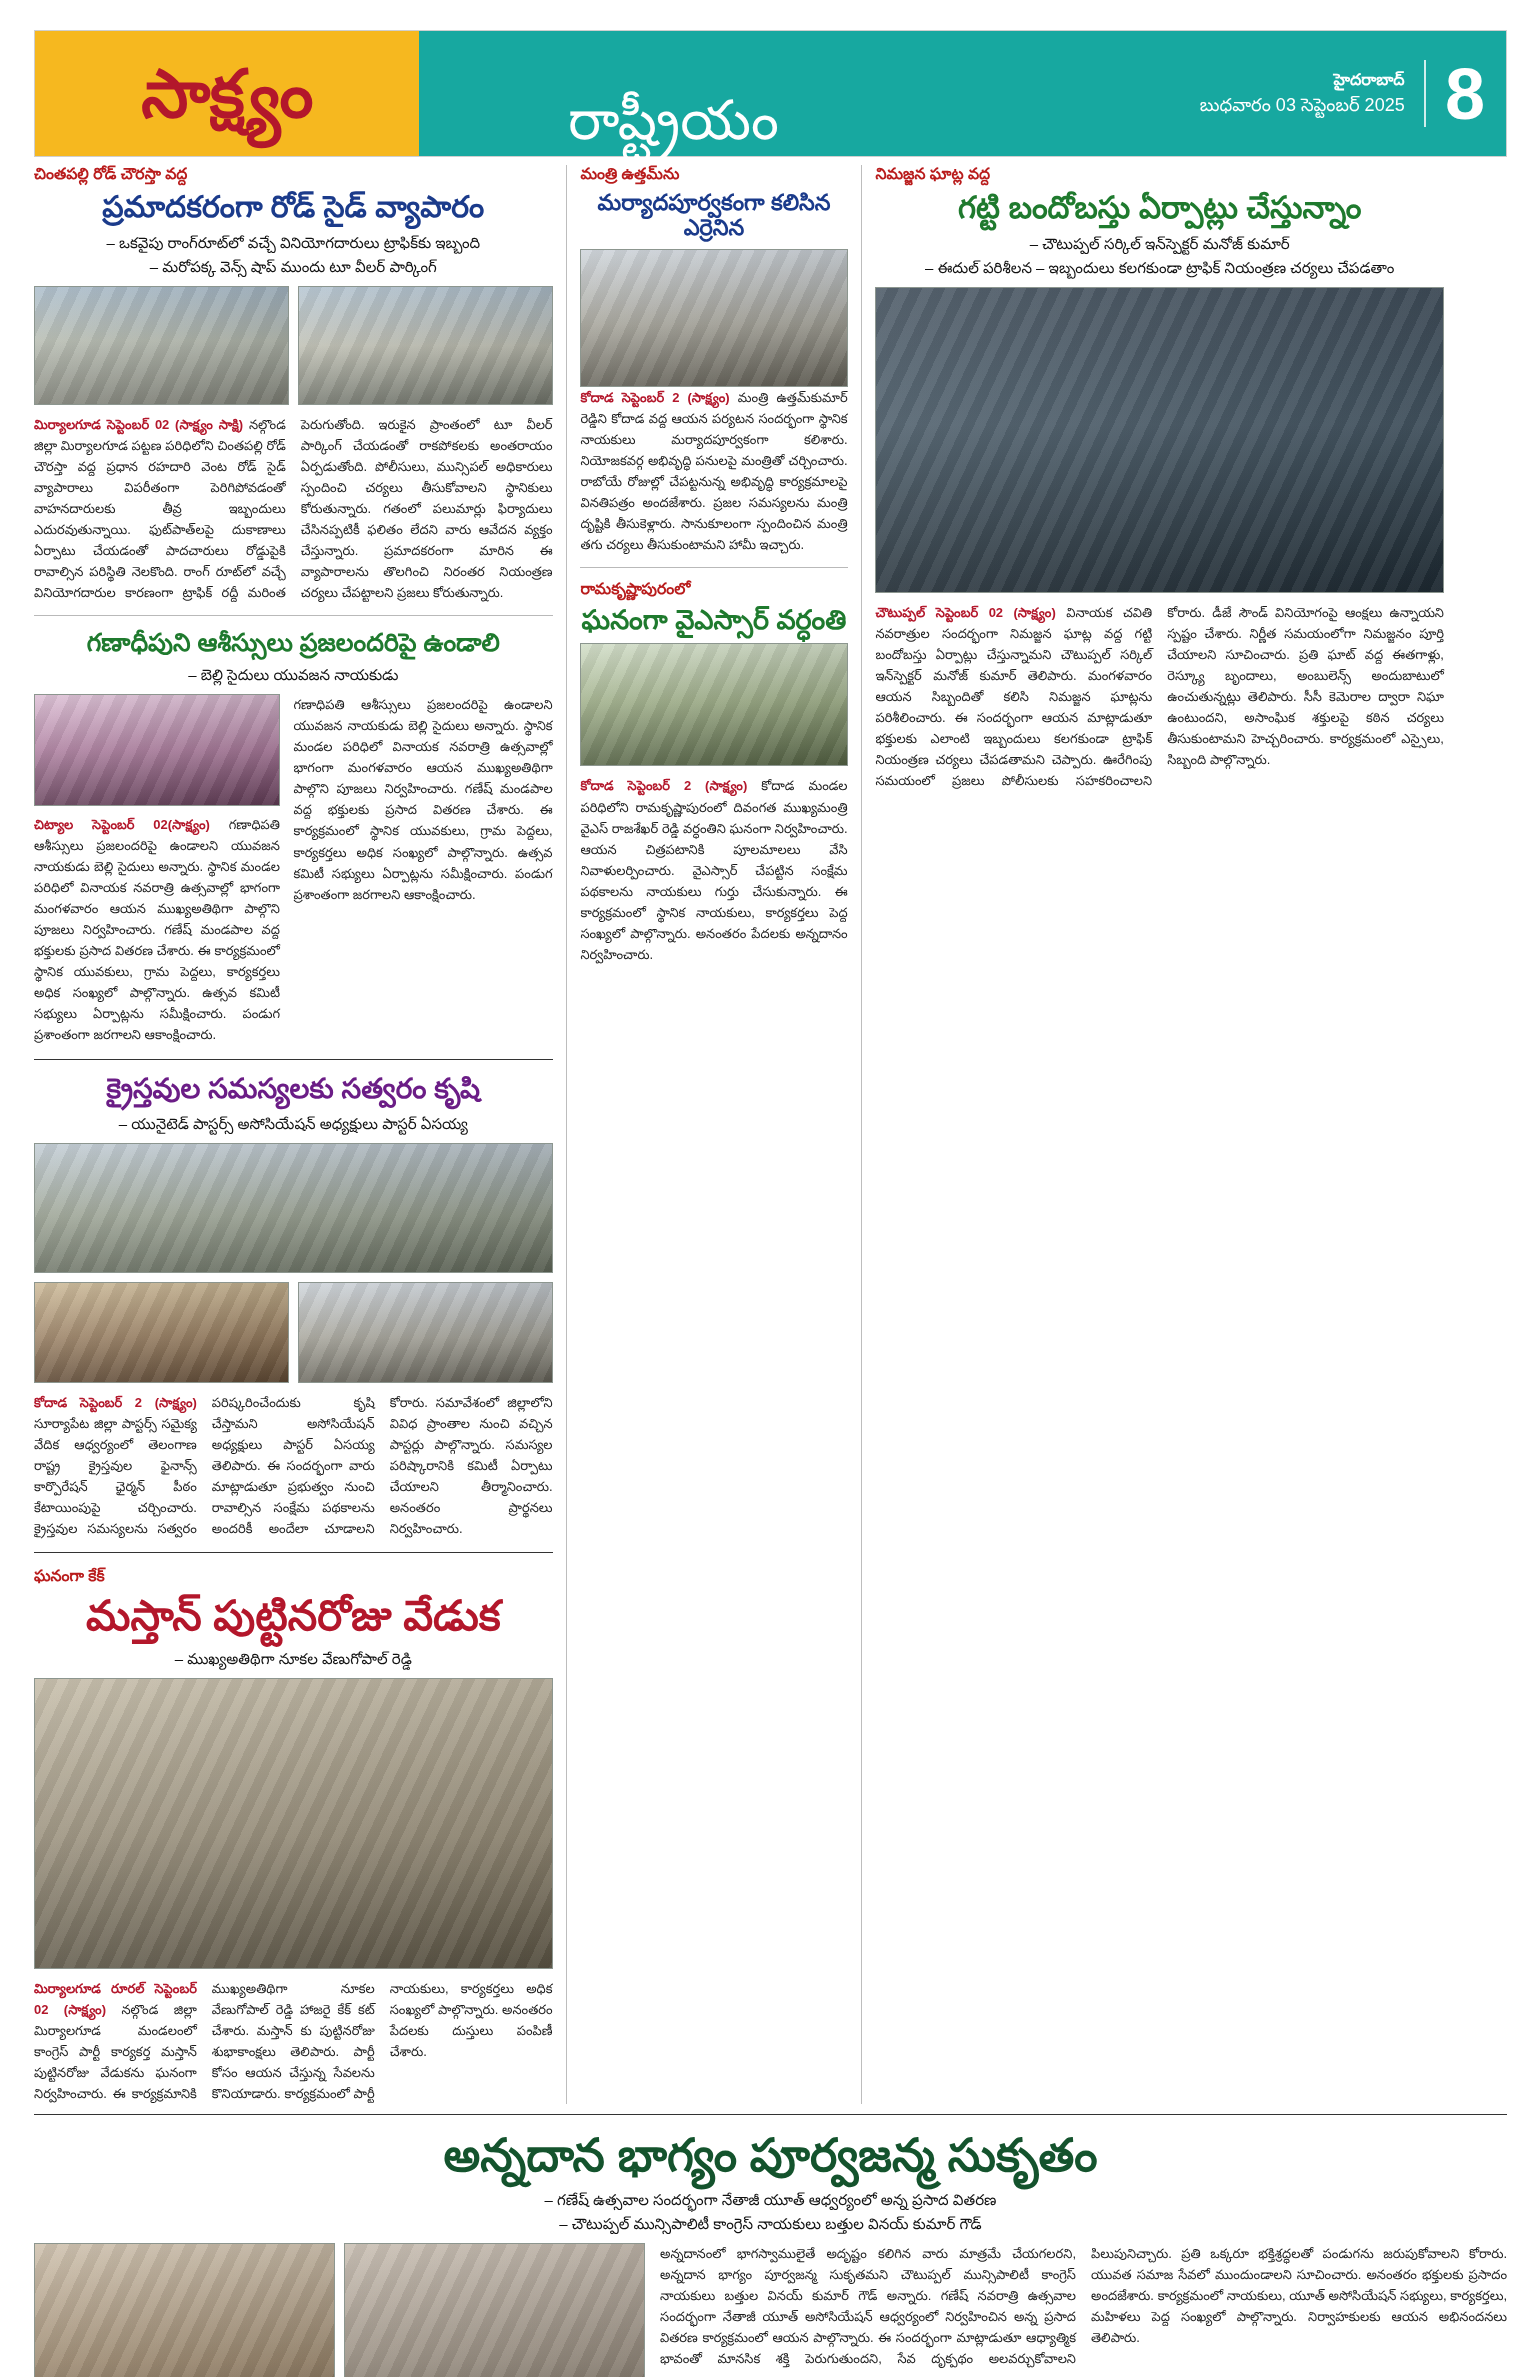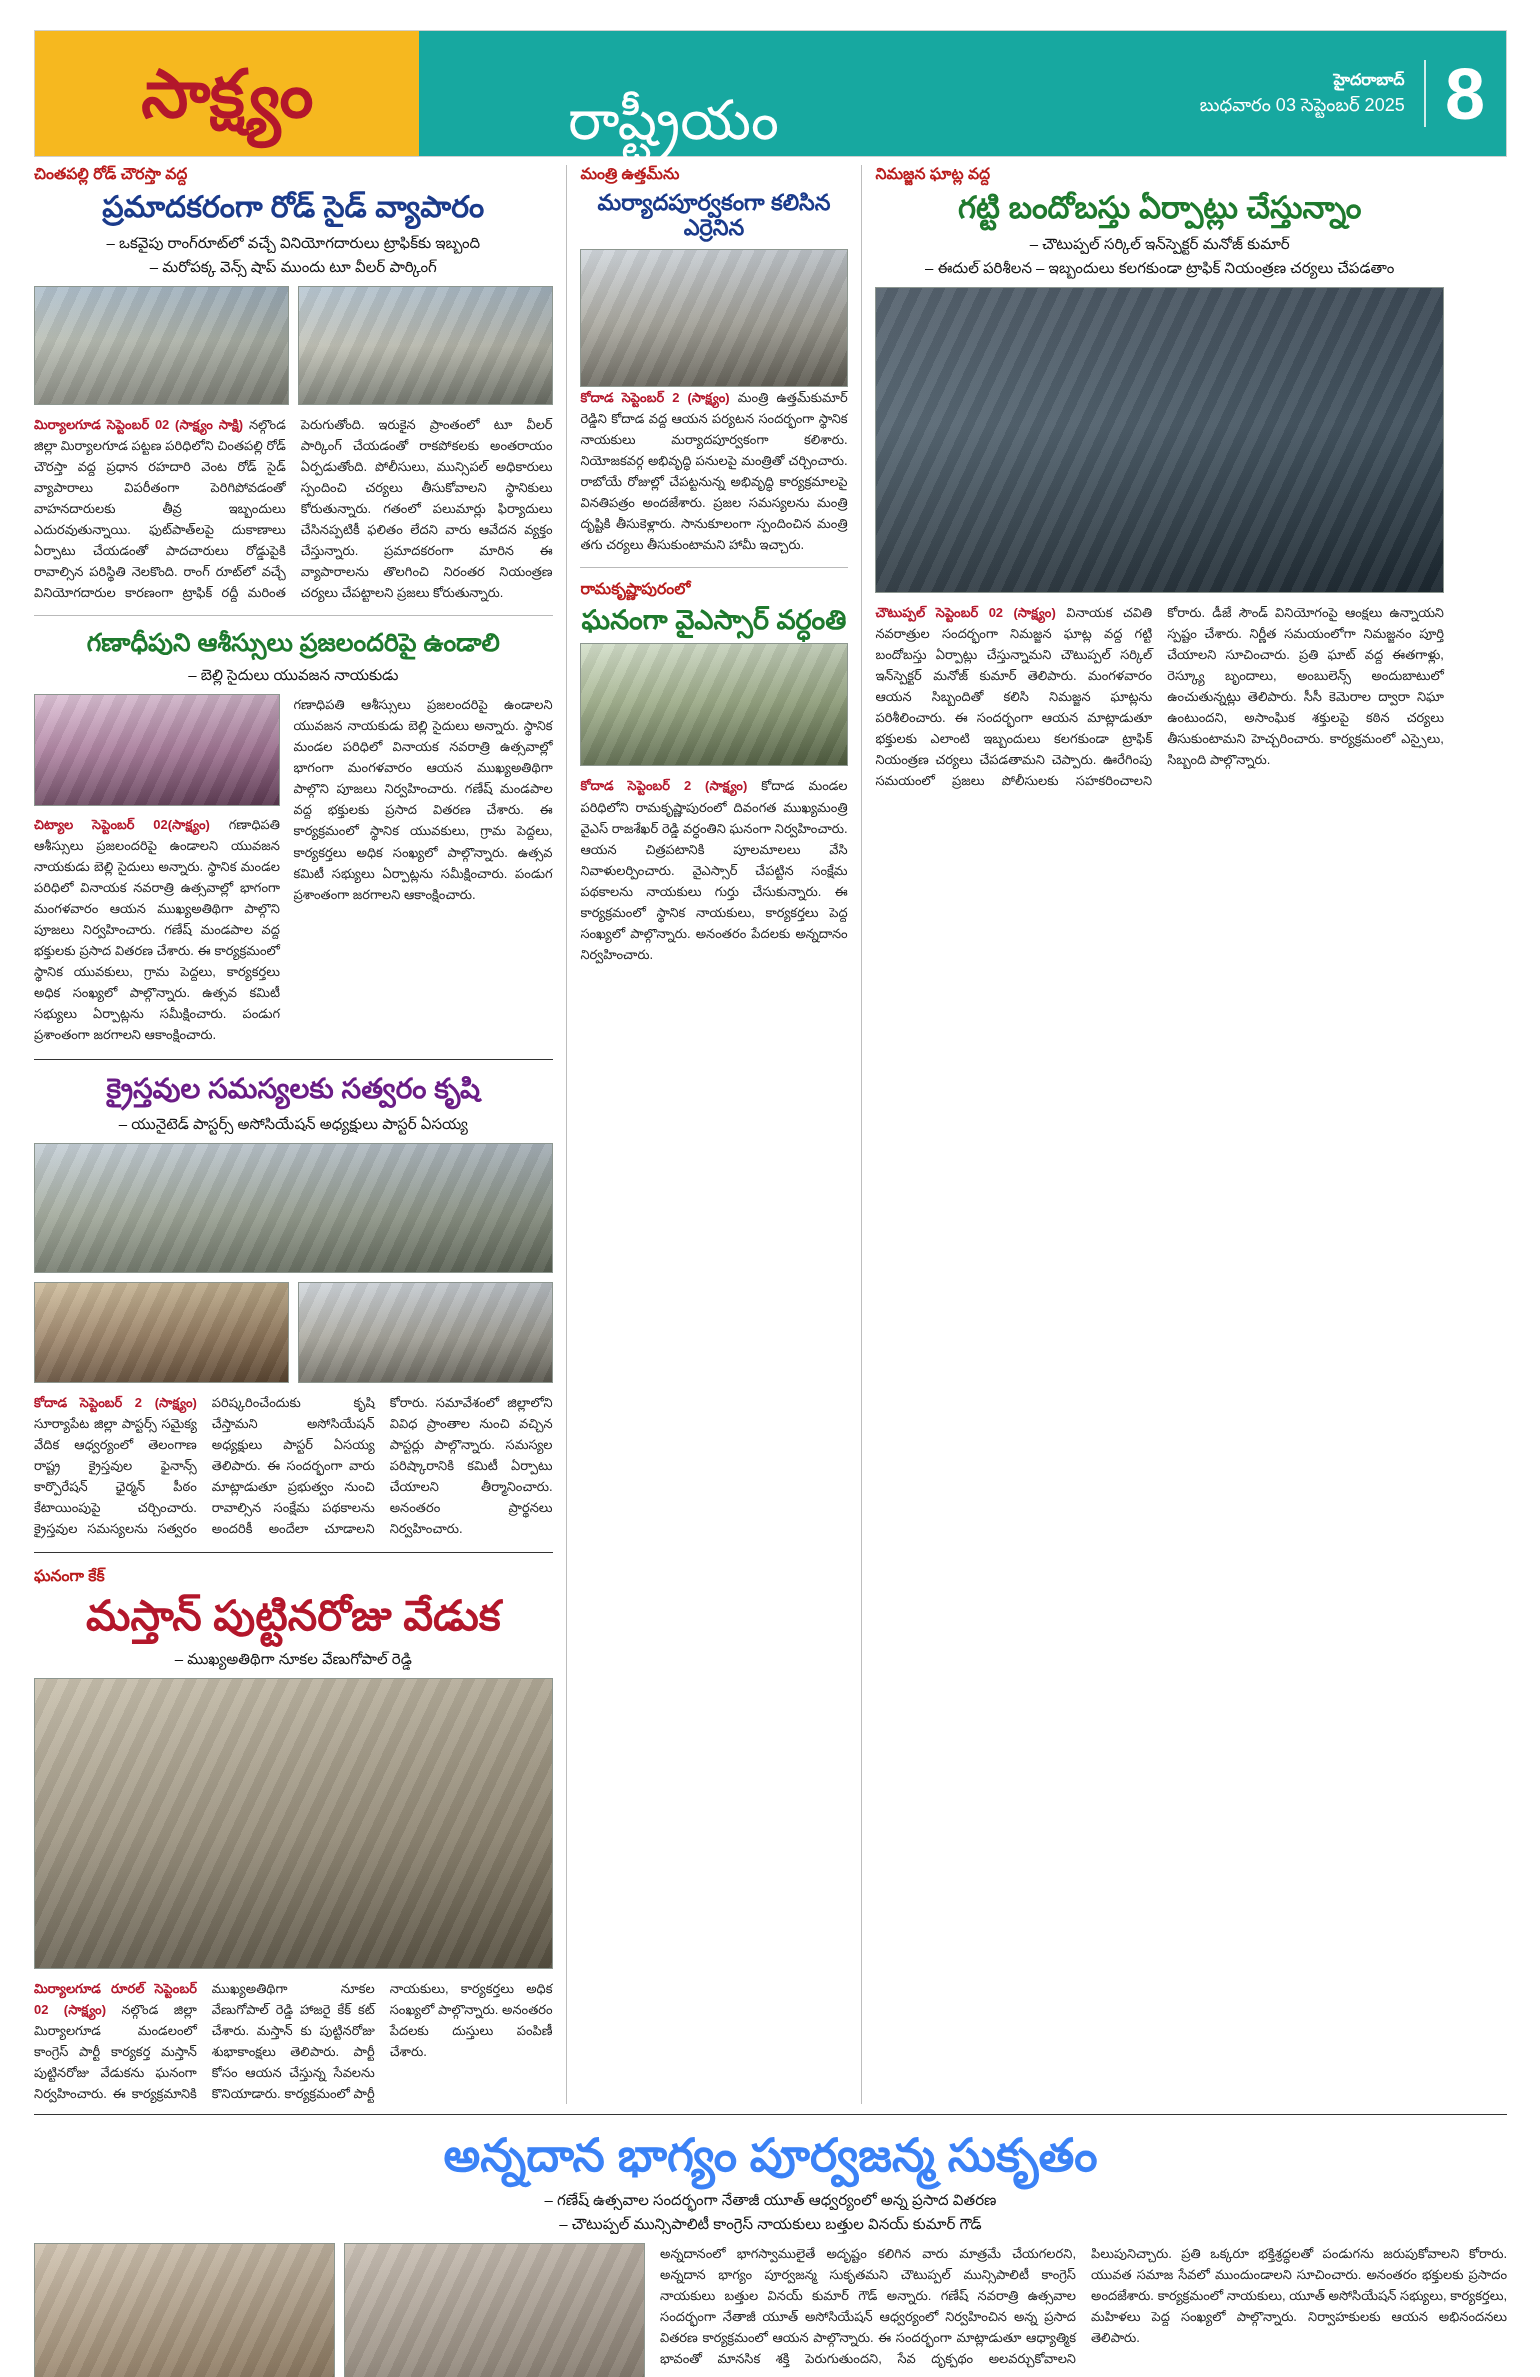--- a/index.html
+++ b/index.html
@@ -92,21 +92,21 @@
   .hl {
     text-align: center;
     font-size: 30px;
     font-weight: bold;
     line-height: 1.15;
     color: #1b3b8b;
     margin: 0 0 7.5px 0;
   }
   .hl.green { color: #1f7a2e; }
   .hl.red { color: #b3172b; text-align: center; }
-  .hl.teal { color: #3b82f6; }
+  .hl.teal { color: #14532d; }
   .hl.purple { color: #6b1d86; }
   .hl.big { font-size: 42px; }
   .hl.huge { font-size: 46px; }
   .sub {
     text-align: center;
     font-size: 15px;
     color: #111;
     line-height: 1.5;
     margin: 1.5px 0;
   }

